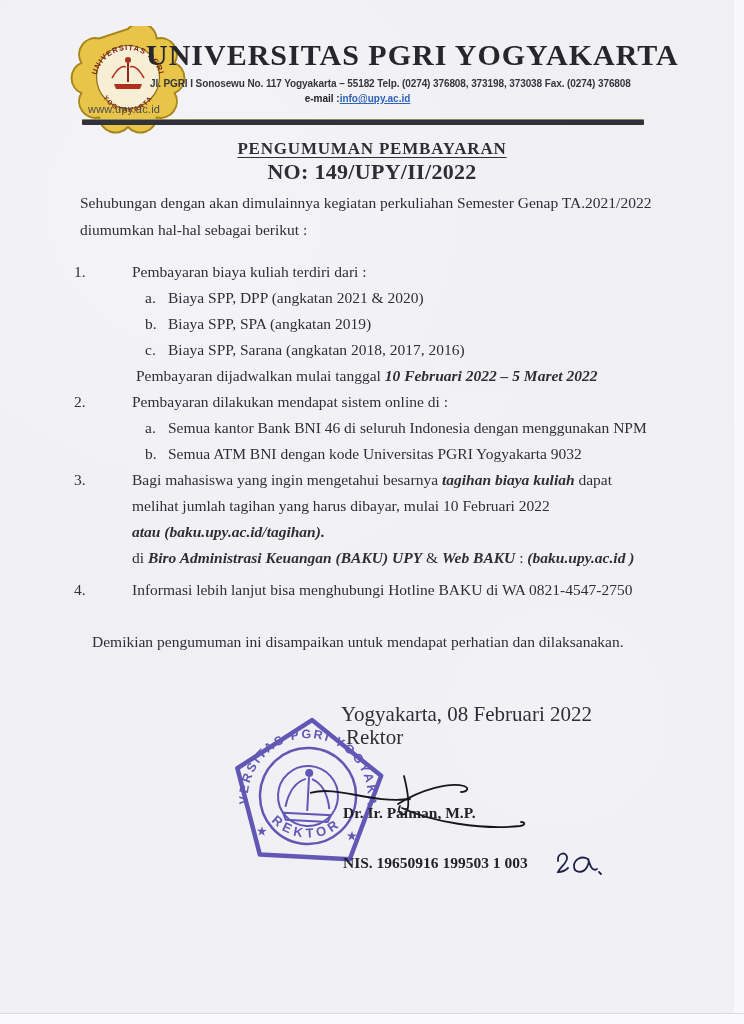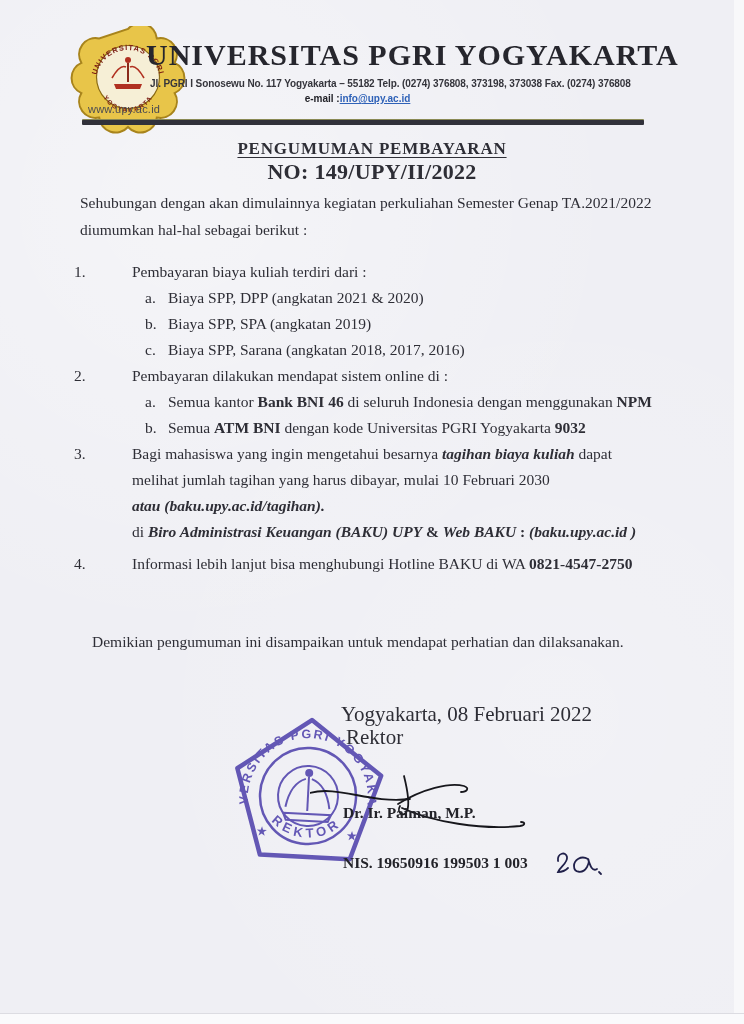--- a/index.html
+++ b/index.html
@@ -54,21 +54,21 @@
 
   .intro{left:80px;top:189px;width:600px;font-size:15.5px;line-height:27px;}
 
   .list{left:74px;top:259px;width:610px;font-size:15.5px;line-height:26px;}
   .item{display:flex;}
   .item-num{width:58px;flex:none;}
   .item-body{flex:1;}
   .subline{padding-left:13px;}
   .sub-letter{display:inline-block;width:23px;}
   .note-line{padding-left:4px;}
-  .s-b{font-weight:bold;}
+  .s-b{font-weight:normal;}
   .s-bi{font-weight:bold;font-style:italic;}
   .gap-before{margin-top:6px;}
 
   .closing{left:80px;top:633px;width:620px;font-size:15.5px;margin-left:12px;}
 
   
   .sig-block{left:341px;top:703px;font-size:21px;line-height:22.5px;}
   .sig-role{padding-left:5px;}
   .stamp{left:226px;top:716px;}
   .ink{left:310px;top:742px;}
@@ -138,35 +138,36 @@
   </div>
 
   <div class="abs list">
       <div class="item">
         <div class="item-num">1.</div>
         <div class="item-body">
           <div class="line"><span>Pembayaran biaya kuliah terdiri dari :</span></div>
           <div class="subline"><span class="sub-letter">a.</span><span><span>Biaya SPP, DPP (angkatan 2021 &amp; 2020)</span></span></div>
           <div class="subline"><span class="sub-letter">b.</span><span><span>Biaya SPP, SPA (angkatan 2019)</span></span></div>
           <div class="subline"><span class="sub-letter">c.</span><span><span>Biaya SPP, Sarana (angkatan 2018, 2017, 2016)</span></span></div>
+          <div class="note-line"><span>Pembayaran dijadwalkan mulai tanggal </span><span class="s-bi">10 Februari 2022 – 5 Maret 2022</span></div>
         </div>
       </div>
       <div class="item">
         <div class="item-num">2.</div>
         <div class="item-body">
           <div class="line"><span>Pembayaran dilakukan mendapat sistem online di :</span></div>
           <div class="subline"><span class="sub-letter">a.</span><span><span>Semua kantor </span><span class="s-b">Bank BNI 46</span><span> di seluruh Indonesia dengan menggunakan </span><span class="s-b">NPM</span></span></div>
           <div class="subline"><span class="sub-letter">b.</span><span><span>Semua </span><span class="s-b">ATM BNI</span><span> dengan kode Universitas PGRI Yogyakarta </span><span class="s-b">9032</span></span></div>
         </div>
       </div>
       <div class="item">
         <div class="item-num">3.</div>
         <div class="item-body">
           <div class="line"><span>Bagi mahasiswa yang ingin mengetahui besarnya </span><span class="s-bi">tagihan biaya kuliah</span><span> dapat</span></div>
-          <div class="line"><span>melihat jumlah tagihan yang harus dibayar, mulai 10 Februari 2030</span></div>
+          <div class="line"><span>melihat jumlah tagihan yang harus dibayar, mulai 10 Februari 2022</span></div>
           <div class="line"><span class="s-bi">atau (baku.upy.ac.id/tagihan).</span></div>
           <div class="line"><span>di </span><span class="s-bi">Biro Administrasi Keuangan (BAKU) UPY</span><span class="s-b"> &amp; </span><span class="s-bi">Web BAKU</span><span class="s-b"> : </span><span class="s-bi">(baku.upy.ac.id )</span></div>
         </div>
       </div>
       <div class="item gap-before">
         <div class="item-num">4.</div>
         <div class="item-body">
           <div class="line"><span>Informasi lebih lanjut bisa menghubungi Hotline BAKU di WA </span><span class="s-b">0821-4547-2750</span></div>
         </div>
       </div>

